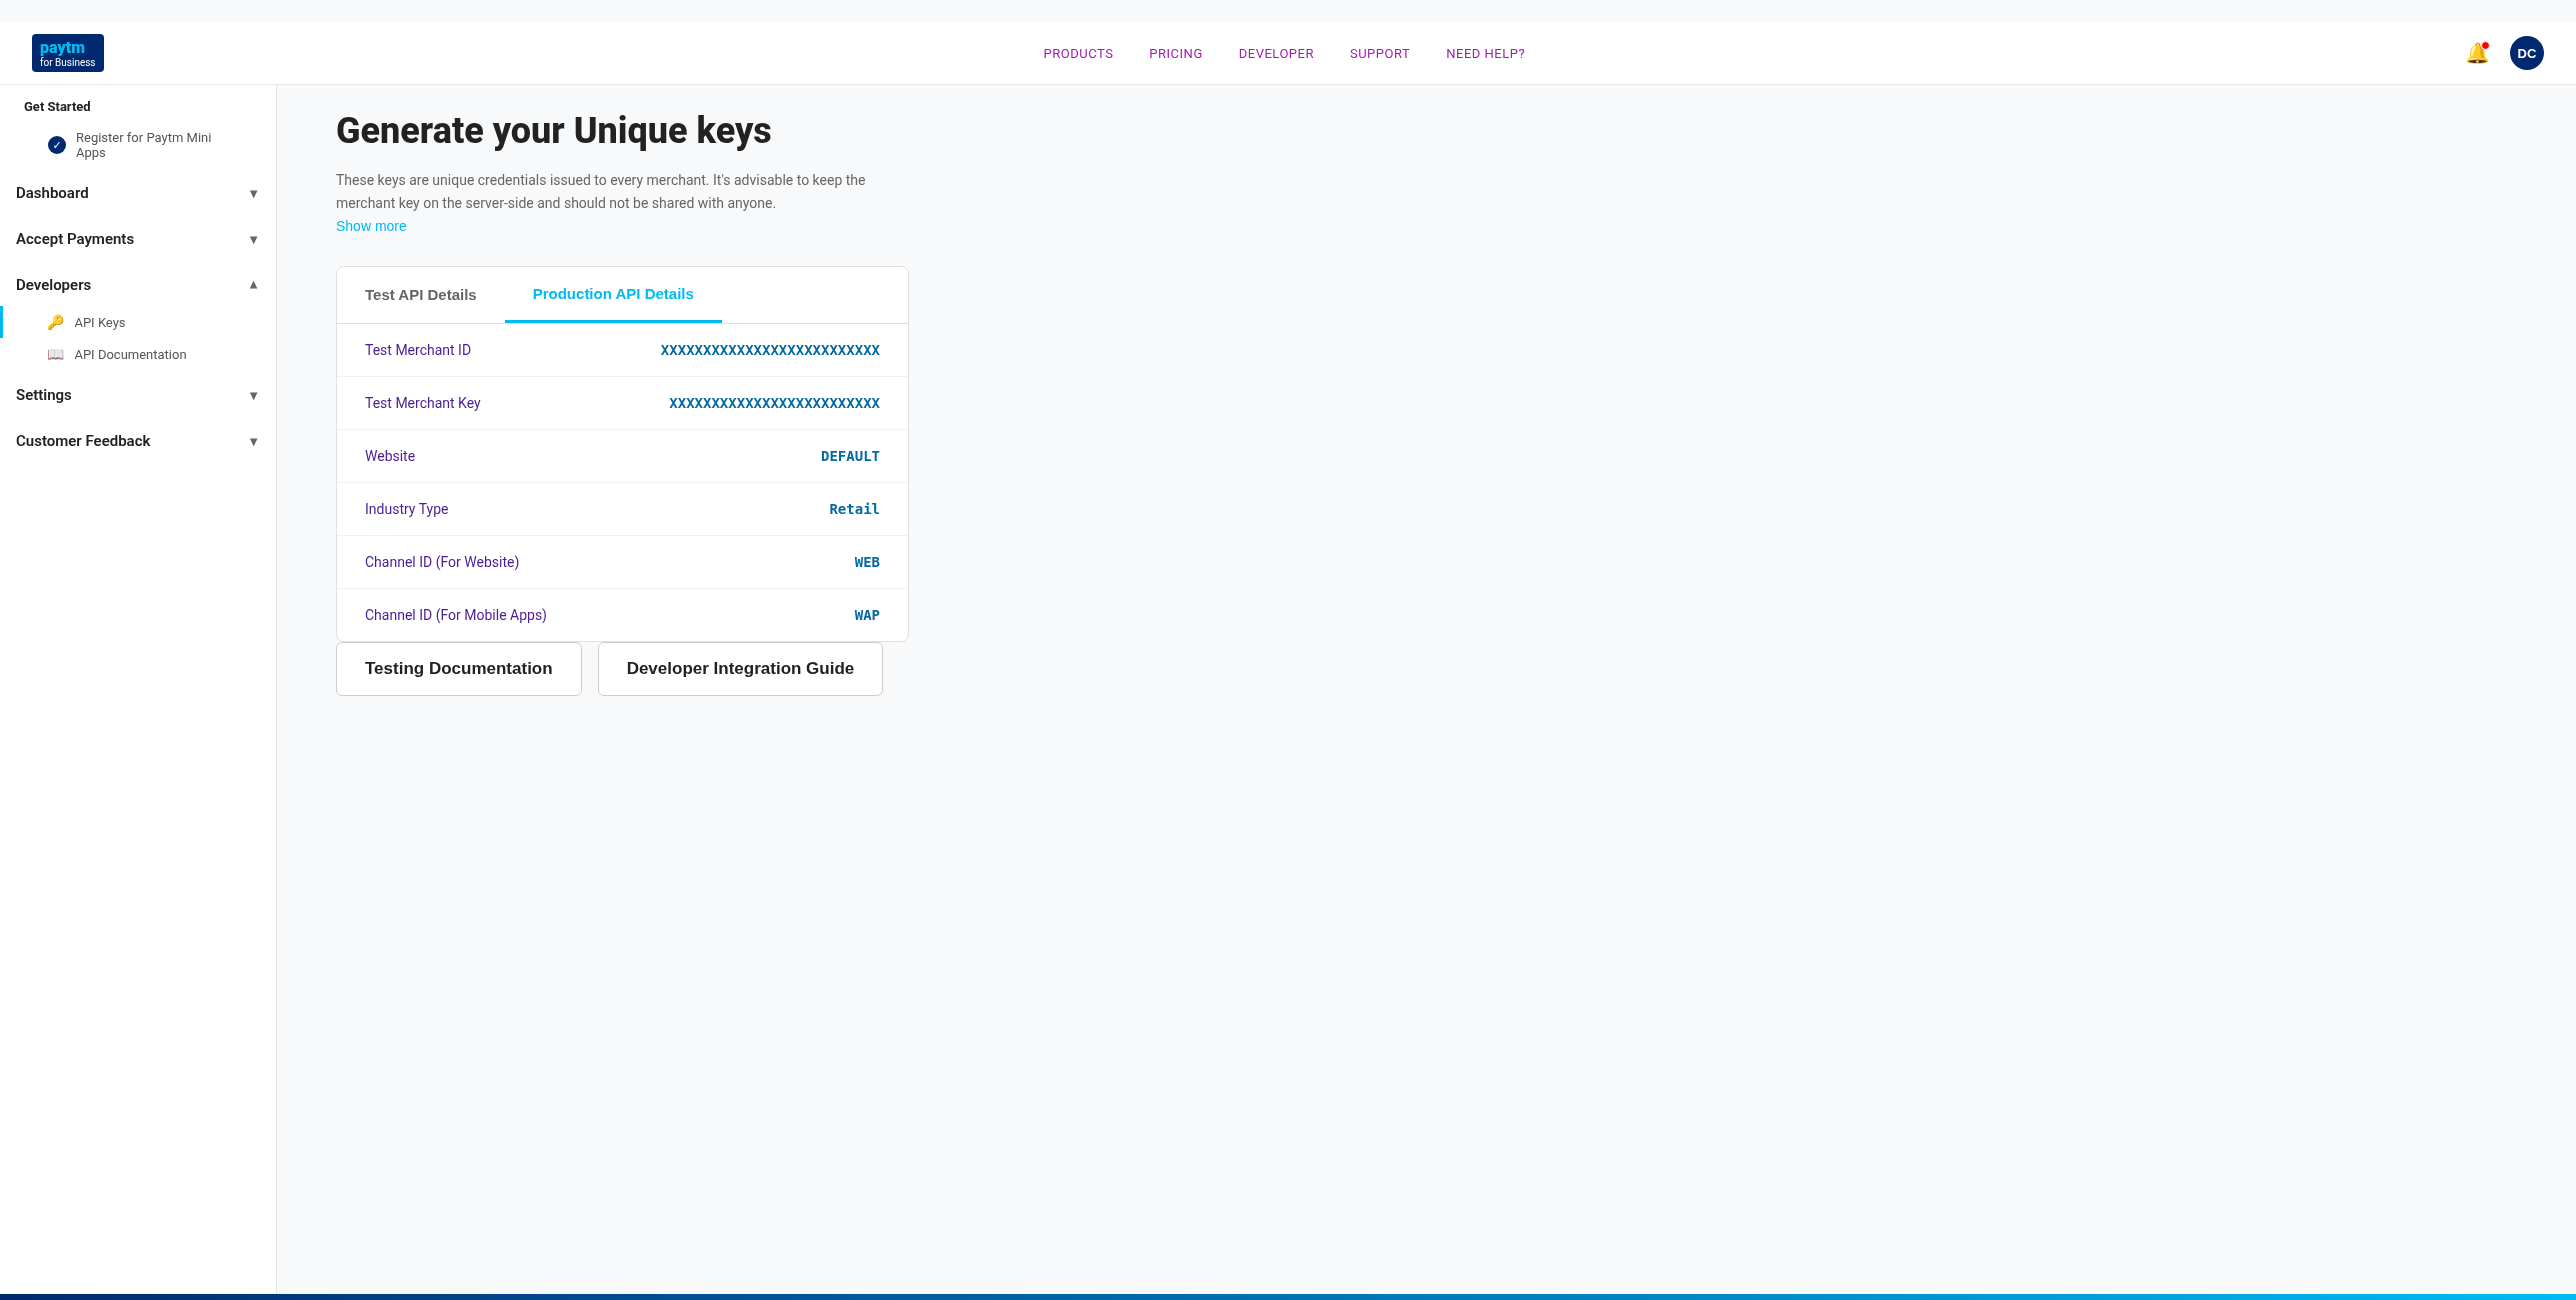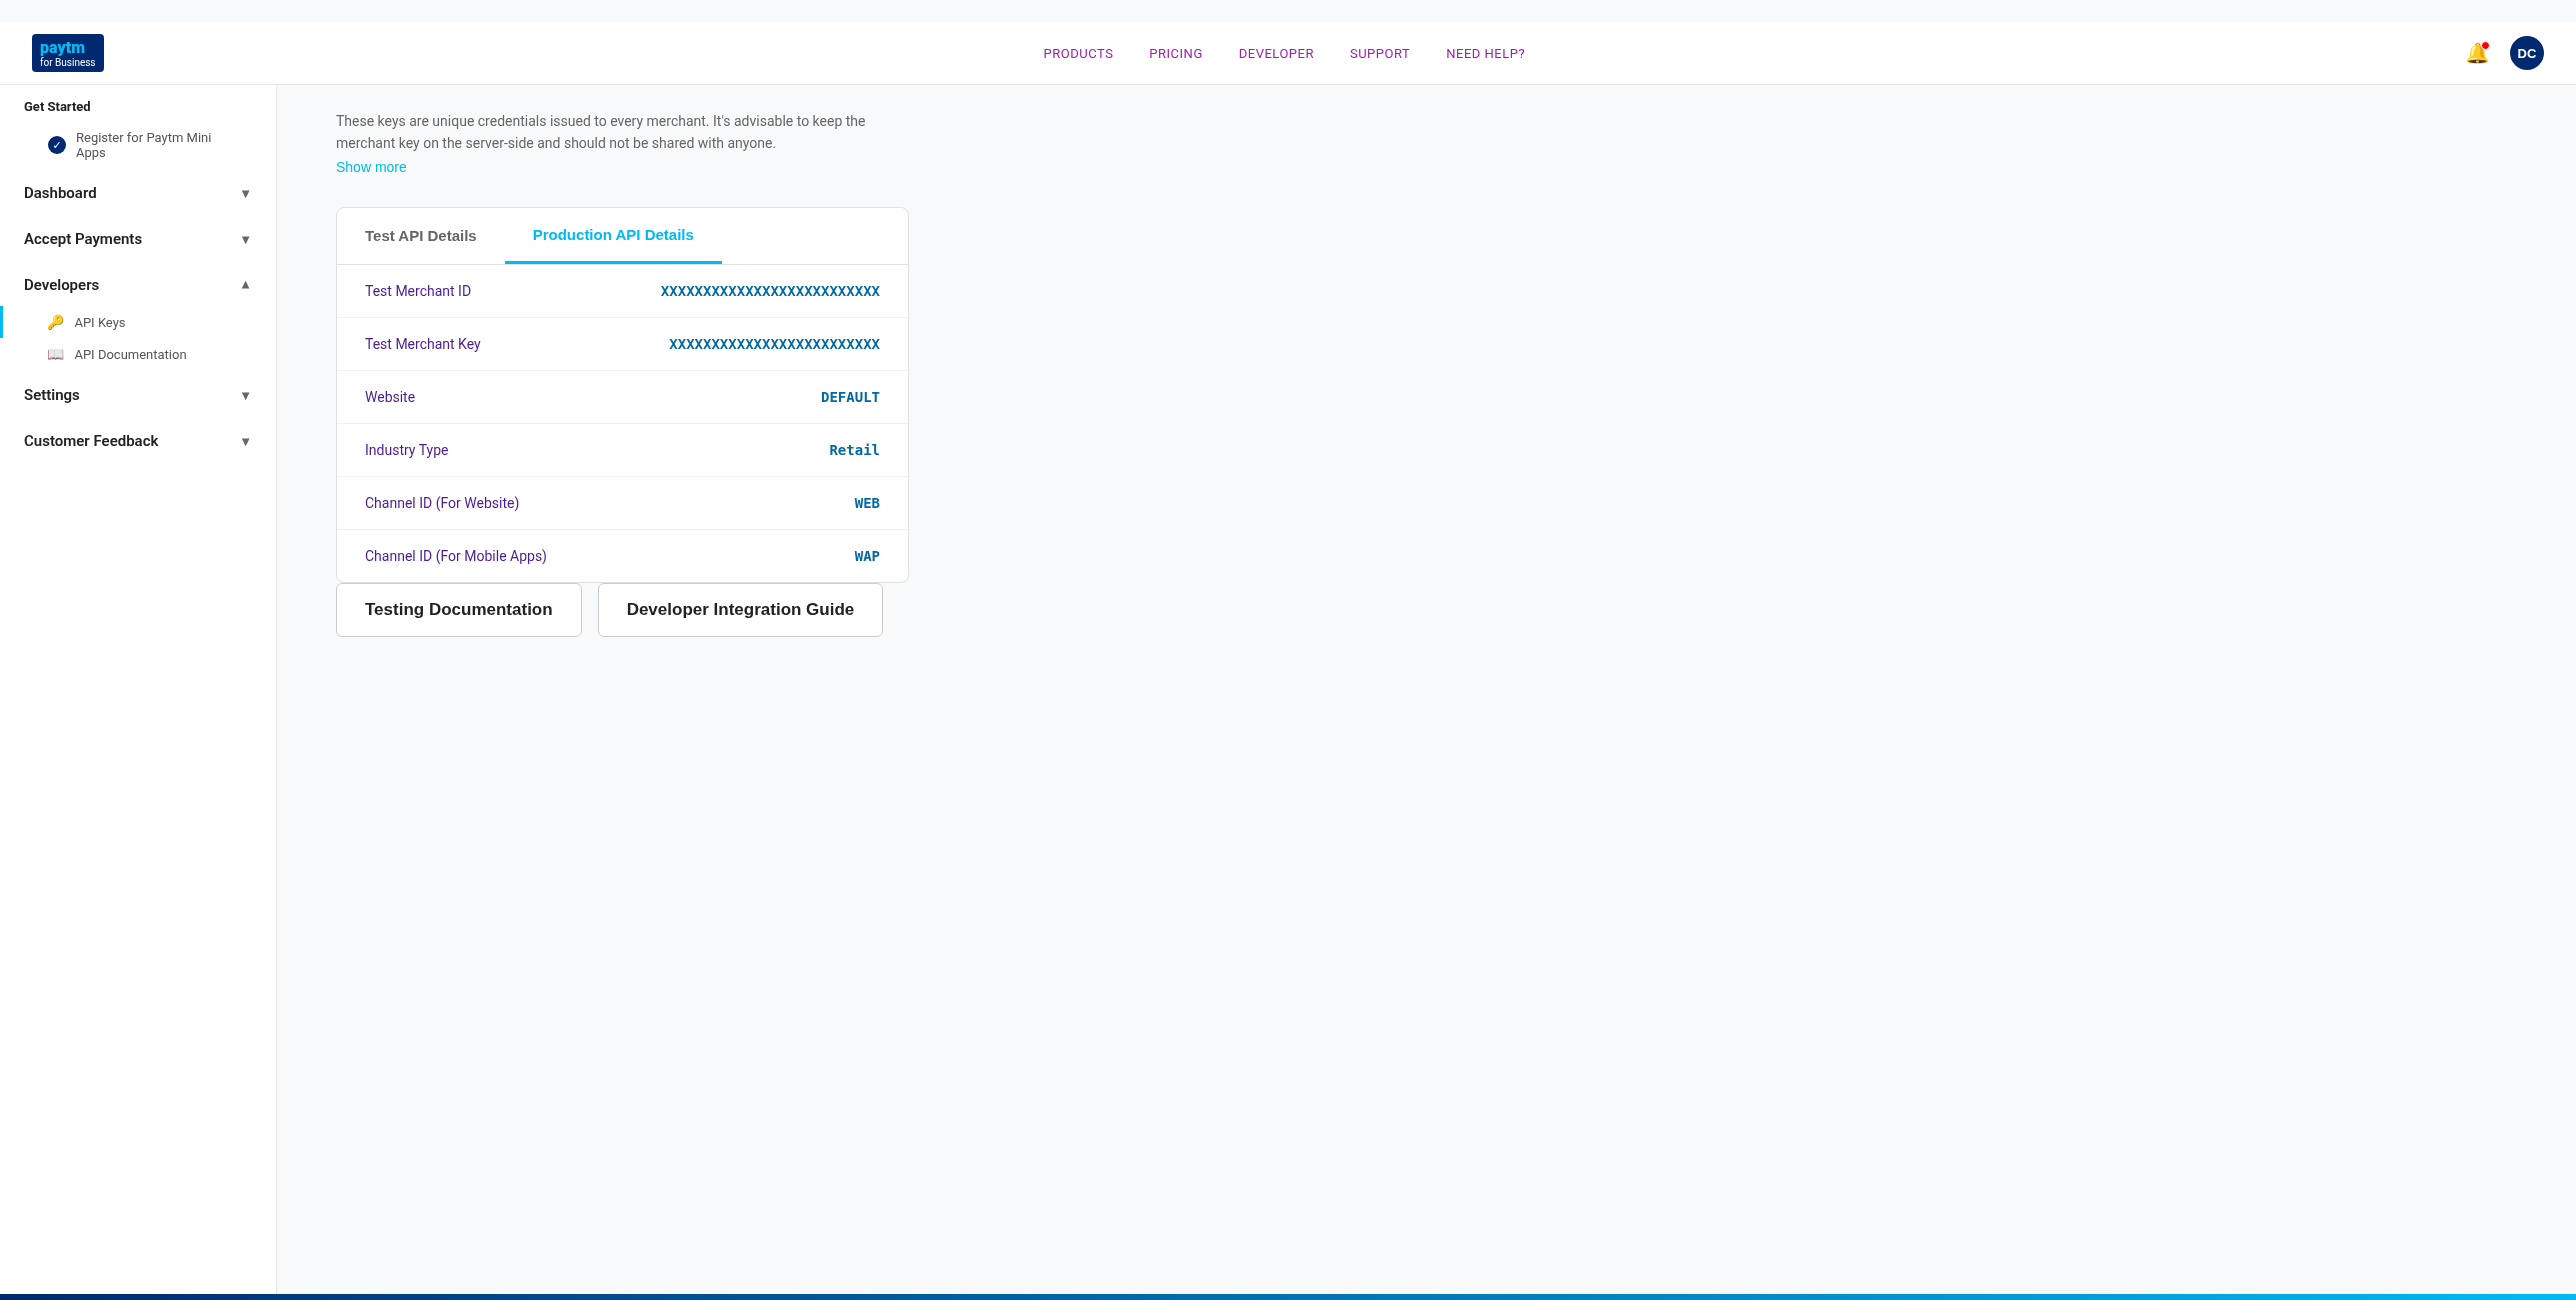--- a/index.html
+++ b/index.html
@@ -35,21 +35,21 @@
 
     
     .sidebar {
       width: 277px; min-width: 277px; background: #fff;
       border-right: 1px solid #e8e8e8; padding: 24px 0;
       position: fixed; top: 63px; bottom: 0; overflow-y: auto;
     }
     .sidebar-section { margin-bottom: 4px; }
     .sidebar-section-header {
       display: flex; align-items: center; justify-content: space-between;
-      padding: 12px 24px; cursor: pointer; font-size: 15px; font-weight: 600; color: #222;
+      padding: 12px 16px; cursor: pointer; font-size: 15px; font-weight: 600; color: #222;
     }
     .chevron { font-size: 13px; color: #666; transition: transform 0.2s; }
     .chevron.up { transform: rotate(180deg); }
     .sidebar-get-started { padding: 12px 24px 4px; }
     .sidebar-get-started .section-title { font-size: 13px; font-weight: 700; color: #222; margin-bottom: 8px; }
     .sidebar-item {
       display: flex; align-items: center; gap: 10px;
       padding: 8px 24px; font-size: 13px; color: #555; cursor: pointer; text-decoration: none;
     }
     .sidebar-item.active { color: #00baf2; border-left: 3px solid #00baf2; padding-left: 21px; }
@@ -181,20 +181,21 @@
       <div class="sidebar-section-header">
         <span>Customer Feedback</span>
         <span class="chevron">▼</span>
       </div>
     </div>
 
   </aside>
 
   <main class="main">
 
+    <h1 class="page-title">Generate your Unique keys</h1>
     <p class="page-desc">These keys are unique credentials issued to every merchant. It's advisable to keep the merchant key on the server-side and should not be shared with anyone.</p>
     <button class="show-more">Show more</button>
 
     <div class="api-card">
       <div class="tab-bar">
         <button class="tab">Test API Details</button>
         <button class="tab active">Production API Details</button>
       </div>
       <table class="api-table">
         <tbody>

